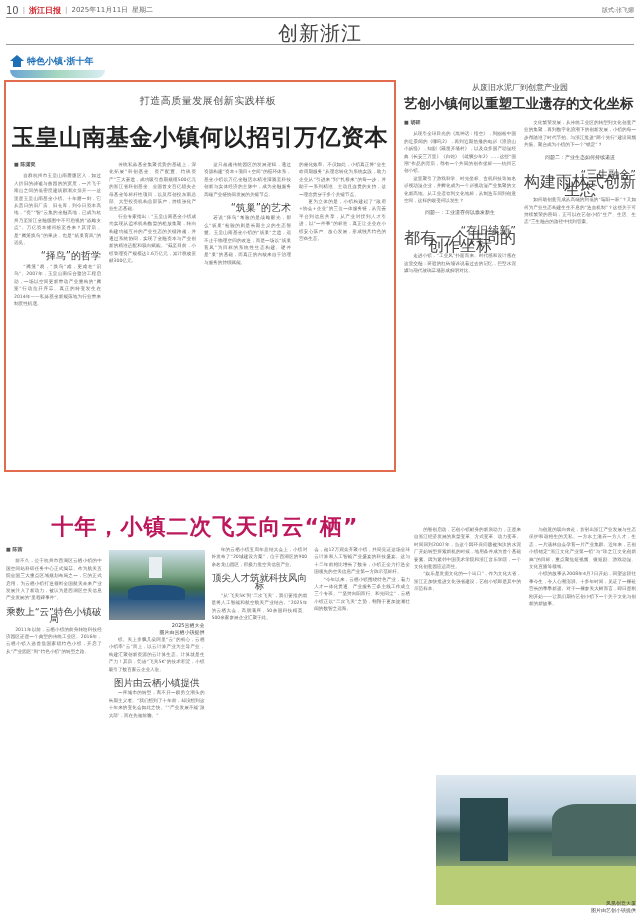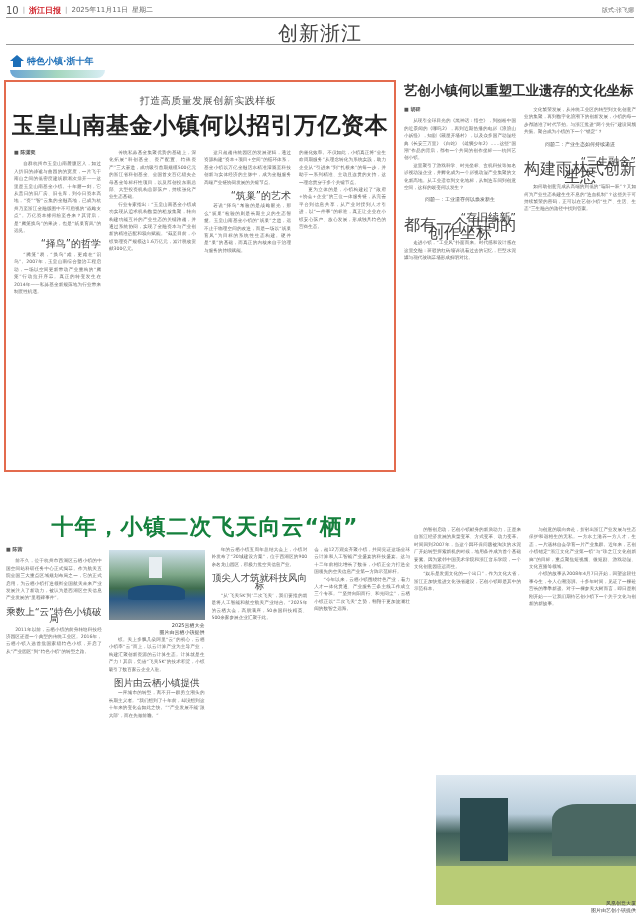--- a/index.html
+++ b/index.html
@@ -15,36 +15,36 @@
   .rule2 { left: 6px; top: 44px; width: 628px; height: 1px; background: #9a9a9a; }
   .column-logo { left: 10px; top: 52px; height: 18px; display: flex; align-items: center; gap: 3px; }
   .column-logo .house { width: 14px; height: 12px; position: relative; }
   .column-logo .house .roof { position: absolute; left: 0; top: 0; width: 0; height: 0; border-left: 7px solid transparent; border-right: 7px solid transparent; border-bottom: 6px solid #1d6fb8; }
   .column-logo .house .body { position: absolute; left: 3px; top: 6px; width: 8px; height: 6px; background: #1d6fb8; }
   .column-logo .txt { font-size: 9px; font-weight: bold; color: #1d6fb8; }
   .column-logo-band { left: 10px; top: 70px; width: 95px; height: 8px; background: linear-gradient(90deg,#2a7fc4,#7fc6a4,#c8e6f0); border-radius: 0 0 8px 8px; opacity: .7; }
 
   .featbox { left: 4px; top: 80px; width: 392px; height: 392px; border: 2px solid #e36b4e; }
   .kicker { text-align: center; font-size: 10px; color: #555; margin-top: 12px; letter-spacing: .5px; padding-left: 16px; }
-  .headline { text-align: center; font-size: 23px; font-weight: bold; color: #222; margin-top: 2px; letter-spacing: .5px; }
+  .headline { text-align: center; font-size: 23px; font-weight: bold; color: #222; margin-top: 14px; letter-spacing: .5px; }
   .cols { display: flex; gap: 8px; padding: 8px 8px 0 8px; }
   .col { flex: 1; font-size: 4.6px; line-height: 7.4px; color: #666; text-align: justify; overflow: hidden; }
   .byline { font-size: 5px; color: #555; font-weight: bold; margin-bottom: 4px; }
   .subhead { font-size: 10px; color: #444; text-align: right; margin: 6px 0 3px 0; }
   .para { text-indent: 2em; }
 
   .right-article { left: 404px; top: 80px; width: 232px; height: 430px; }
   .r-kicker { text-align: center; font-size: 8px; color: #555; margin-top: 2px; }
   .r-headline { text-align: left; font-size: 13.5px; font-weight: bold; color: #333; margin-top: 2px; }
   .rcols { display: flex; gap: 8px; margin-top: 6px; }
   .q-label { font-size: 5px; color: #555; text-align: center; margin-top: 5px; }
   .q-big { font-size: 11px; color: #444; text-align: right; margin-top: 10px; }
   .q-big2 { font-size: 16px; color: #444; text-align: center; margin-bottom: 3px; }
 
-  .bottom-headline { left: 0; top: 512px; width: 410px; text-align: center; font-size: 22px; font-weight: bold; color: #15803d; letter-spacing: 1px; }
+  .bottom-headline { left: 0; top: 512px; width: 410px; text-align: center; font-size: 22px; font-weight: bold; color: #be185d; letter-spacing: 1px; }
   .bottom-article { left: 6px; top: 546px; width: 404px; height: 376px; }
   .bcols { display: flex; gap: 7px; }
   .bsub { font-size: 9.5px; color: #444; text-align: center; margin: 6px 0 3px 0; }
   .photo1 { width: 100%; height: 70px; background: linear-gradient(180deg,#cfe0ea 0%,#7fa88a 35%,#3f6d4f 55%,#2b5a86 70%,#7a8a94 100%); position: relative; margin-top: 4px; }
   .photo1 .tower { position: absolute; left: 42%; top: 10%; width: 14%; height: 30%; background: #e8eef2; }
   .photo1 .hall { position: absolute; left: 20%; top: 50%; width: 60%; height: 22%; background: #1f4f7a; border-radius: 40% 40% 10% 10%; }
   .caption { font-size: 5px; color: #444; text-align: right; line-height: 7px; margin-top: 2px; }
 
   .right-lower { left: 414px; top: 520px; width: 222px; height: 160px; }
   .photo2 { left: 436px; top: 775px; width: 200px; height: 130px; background: linear-gradient(180deg,#dfe9f1 0%,#b9cddb 30%,#3f5f5a 45%,#5d7c6a 60%,#a9c07a 80%,#c7d48f 100%); }
@@ -98,20 +98,21 @@
       <p class="para">若说“择鸟”考验的是战略眼光，那么“筑巢”检验的则是长期主义的生态智慧。玉皇山南基金小镇的“筑巢”之道，远不止于物理空间的改造，而是一场以“筑巢育凤”为目标的系统性生态构建。硬件是“巢”的基础，而真正的内核来自于治理与服务的持续赋能。</p>
     </div>
     <div class="col">
       <p>的催化效率。不仅如此，小镇真正将“全生命周期服务”从理念转化为系统实践，助力企业从“引进来”到“扎根来”的每一步，并助于一系列精准、主动且连贯的支持，这一理念贯穿于多个关键节点。</p>
       <p class="para">更为立体的是，小镇构建起了“政府+协会+企业”的三位一体服务链，从完善平台到信息共享，从产业对接到人才引进，以“一件事”的标准，真正让企业在小镇安心落户、放心发展，形成独具特色的营商生态。</p>
     </div>
   </div>
 </div>
 
 <div class="abs right-article">
+  <div class="r-kicker">从废旧水泥厂到创意产业园</div>
   <div class="r-headline">艺创小镇何以重塑工业遗存的文化坐标</div>
   <div class="rcols">
     <div class="col">
       <div class="byline">■ <span>胡碑</span></div>
       <p class="para">从现引全球目光的《黑神话：悟空》，到圈粉中国的近景闻的《哪吒2》，再到近期热播的电影《浪浪山小妖怪》，知剧《藏屋开墙村》，以及众多国产动漫经典《长安三万里》《白蛇》《雄狮少年2》……这些“国潮”作品的背后，都有一个共同的创作坐标——杭州艺创小镇。</p>
       <p class="para">这里聚引了游戏科学、时光坐标、玄机科技等知名影视动漫企业，并孵化成为一个影视动漫产业集聚的文化新高地。从工业遗存到文化地标，从制造车间到创意空间，这样的蜕变何以发生？</p>
       <div class="q-label">问题一：工业遗存何以焕发新生</div>
       <div class="q-big">“存旧续新”</div>
       <div class="q-big2">都有一个共同的创作坐标</div>
       <p class="para">走进小镇，“工业风”扑面而来。时代感和设计感在这里交融：斑驳的红砖墙诉说着过去的记忆，巨型水泥罐与现代玻璃幕墙形成鲜明对比。</p>

